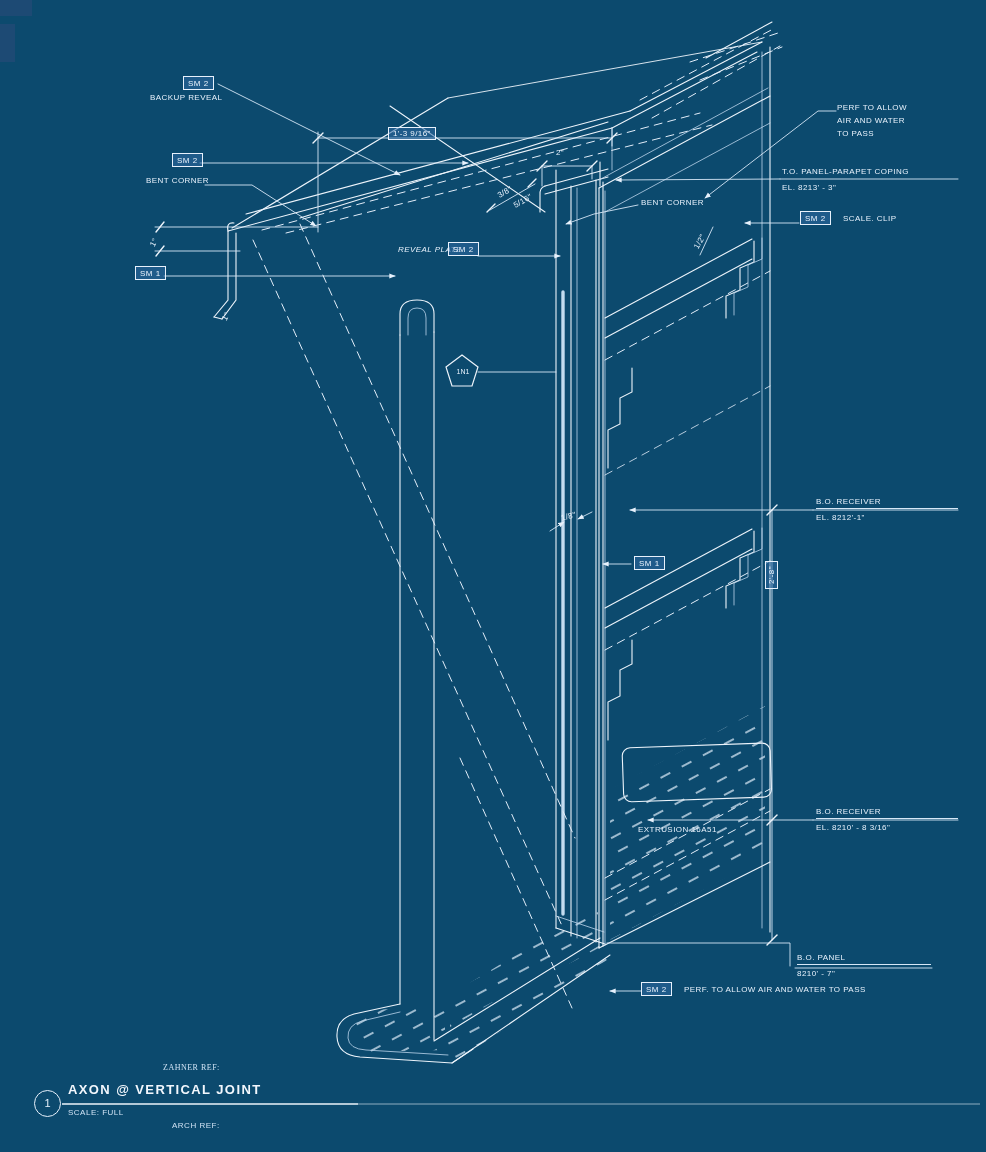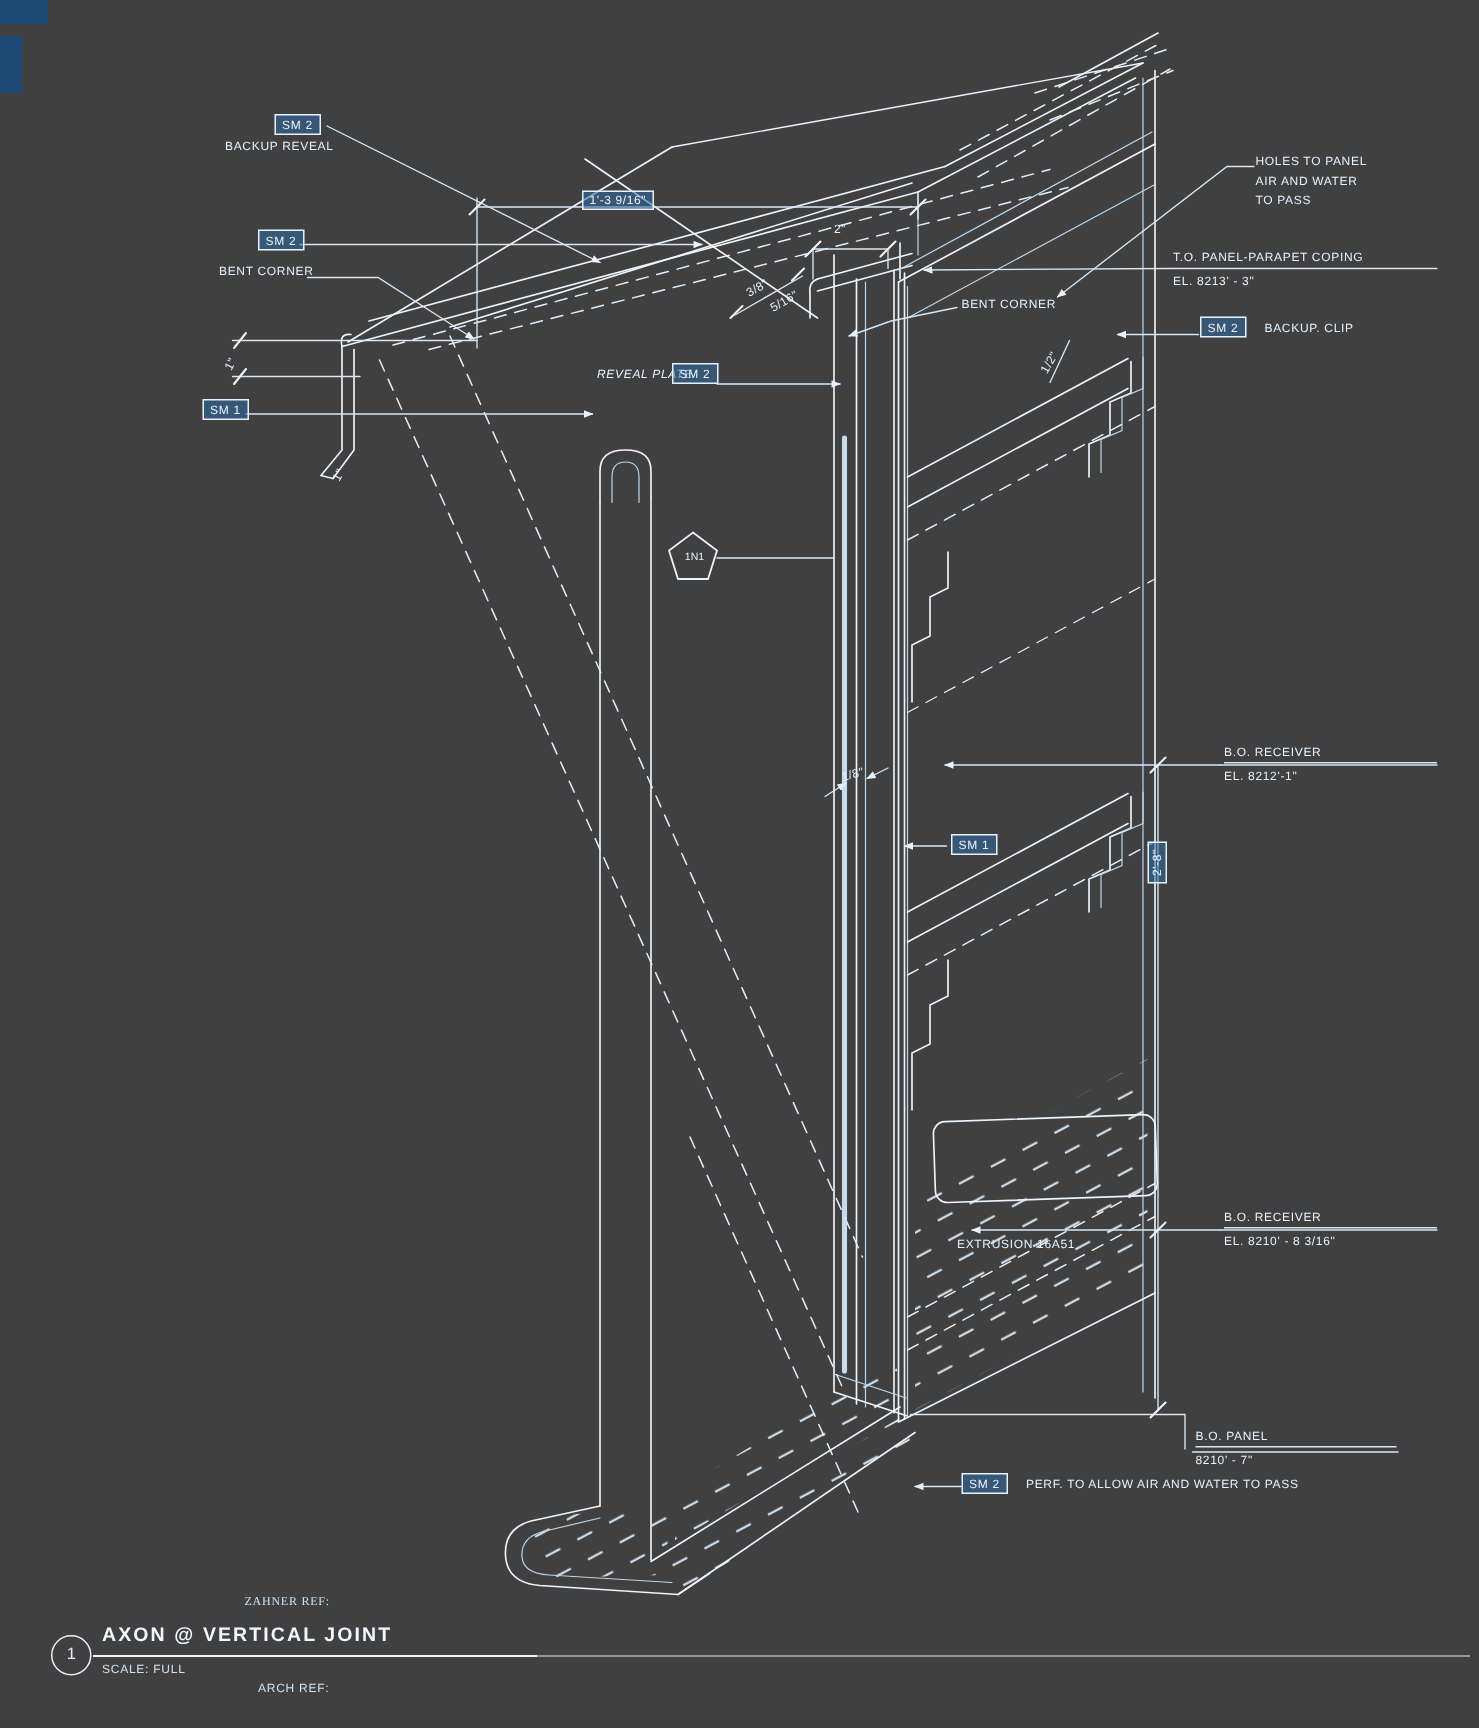--- a/index.html
+++ b/index.html
@@ -1,16 +1,16 @@
 <!DOCTYPE html>
 <html><head>
 <meta charset="utf-8">
 <style>
   html,body{margin:0;padding:0;background:#2a5f94;}
-  .sheet{position:relative;width:986px;height:1152px;background:#404040;overflow:hidden;
+  .sheet{position:relative;width:986px;height:1152px;background:#0c4a6e;overflow:hidden;
          font-family:"Liberation Sans",sans-serif;}
   svg{position:absolute;left:0;top:0;}
   .lbl{position:absolute;color:#e7f1fc;font-size:8px;line-height:1.25;letter-spacing:.45px;
        white-space:nowrap;}
   .tag{position:absolute;color:#eaf3fd;border:1px solid #e7f1fc;padding:1px 4px 0 4px;
        font-size:8px;letter-spacing:.5px;line-height:11px;background:rgba(48,106,162,.55);}
   .dim{position:absolute;color:#e7f1fc;font-size:8px;letter-spacing:.3px;white-space:nowrap;}
   .dimbox{position:absolute;color:#eaf3fd;border:1px solid #e7f1fc;padding:1px 4px;
        font-size:8px;letter-spacing:.4px;background:rgba(48,106,162,.55);white-space:nowrap;}
   .underl{border-bottom:1px solid #d6e7f6;padding-bottom:1px;}
@@ -203,30 +203,30 @@
   <div class="dim rot" style="left:220px;top:318px;transform:rotate(-62deg);">1"</div>
   <div class="dim rot" style="left:692px;top:246px;transform:rotate(-60deg);">1/2"</div>
   <div class="dim rot" style="left:560px;top:514px;transform:rotate(-15deg);">1/8"</div>
 
   <div class="lbl" style="left:398px;top:245px;font-style:italic;">REVEAL PLATE</div>
   <div class="tag" style="left:448px;top:242px;">SM 2</div>
 
   <div class="lbl" style="left:641px;top:198px;">BENT CORNER</div>
 
   <div class="lbl note" style="left:837px;top:101px;">
-    <span style="display:block;">HOLES TO PANEL</span>
+    <span style="display:block;">PERF TO ALLOW</span>
     <span style="display:block;">AIR AND WATER</span>
     <span style="display:block;">TO PASS</span>
   </div>
 
   <div class="lbl" style="left:782px;top:167px;">T.O. PANEL-PARAPET COPING</div>
   <div class="lbl" style="left:782px;top:183px;">EL. 8213' - 3"</div>
 
   <div class="tag" style="left:800px;top:211px;">SM 2</div>
-  <div class="lbl" style="left:843px;top:214px;">BACKUP. CLIP</div>
+  <div class="lbl" style="left:843px;top:214px;">SCALE. CLIP</div>
 
   <div class="lbl" style="left:452px;top:368px;width:22px;text-align:center;font-size:7px;letter-spacing:0;">1N1</div>
 
   <div class="tag" style="left:634px;top:556px;">SM 1</div>
 
   <div class="dimbox rot" style="left:765px;top:589px;transform:rotate(-90deg);">2'-8"</div>
 
   <div class="lbl underl" style="left:816px;top:497px;width:142px;">B.O. RECEIVER</div>
   <div class="lbl" style="left:816px;top:513px;">EL. 8212'-1"</div>
 

